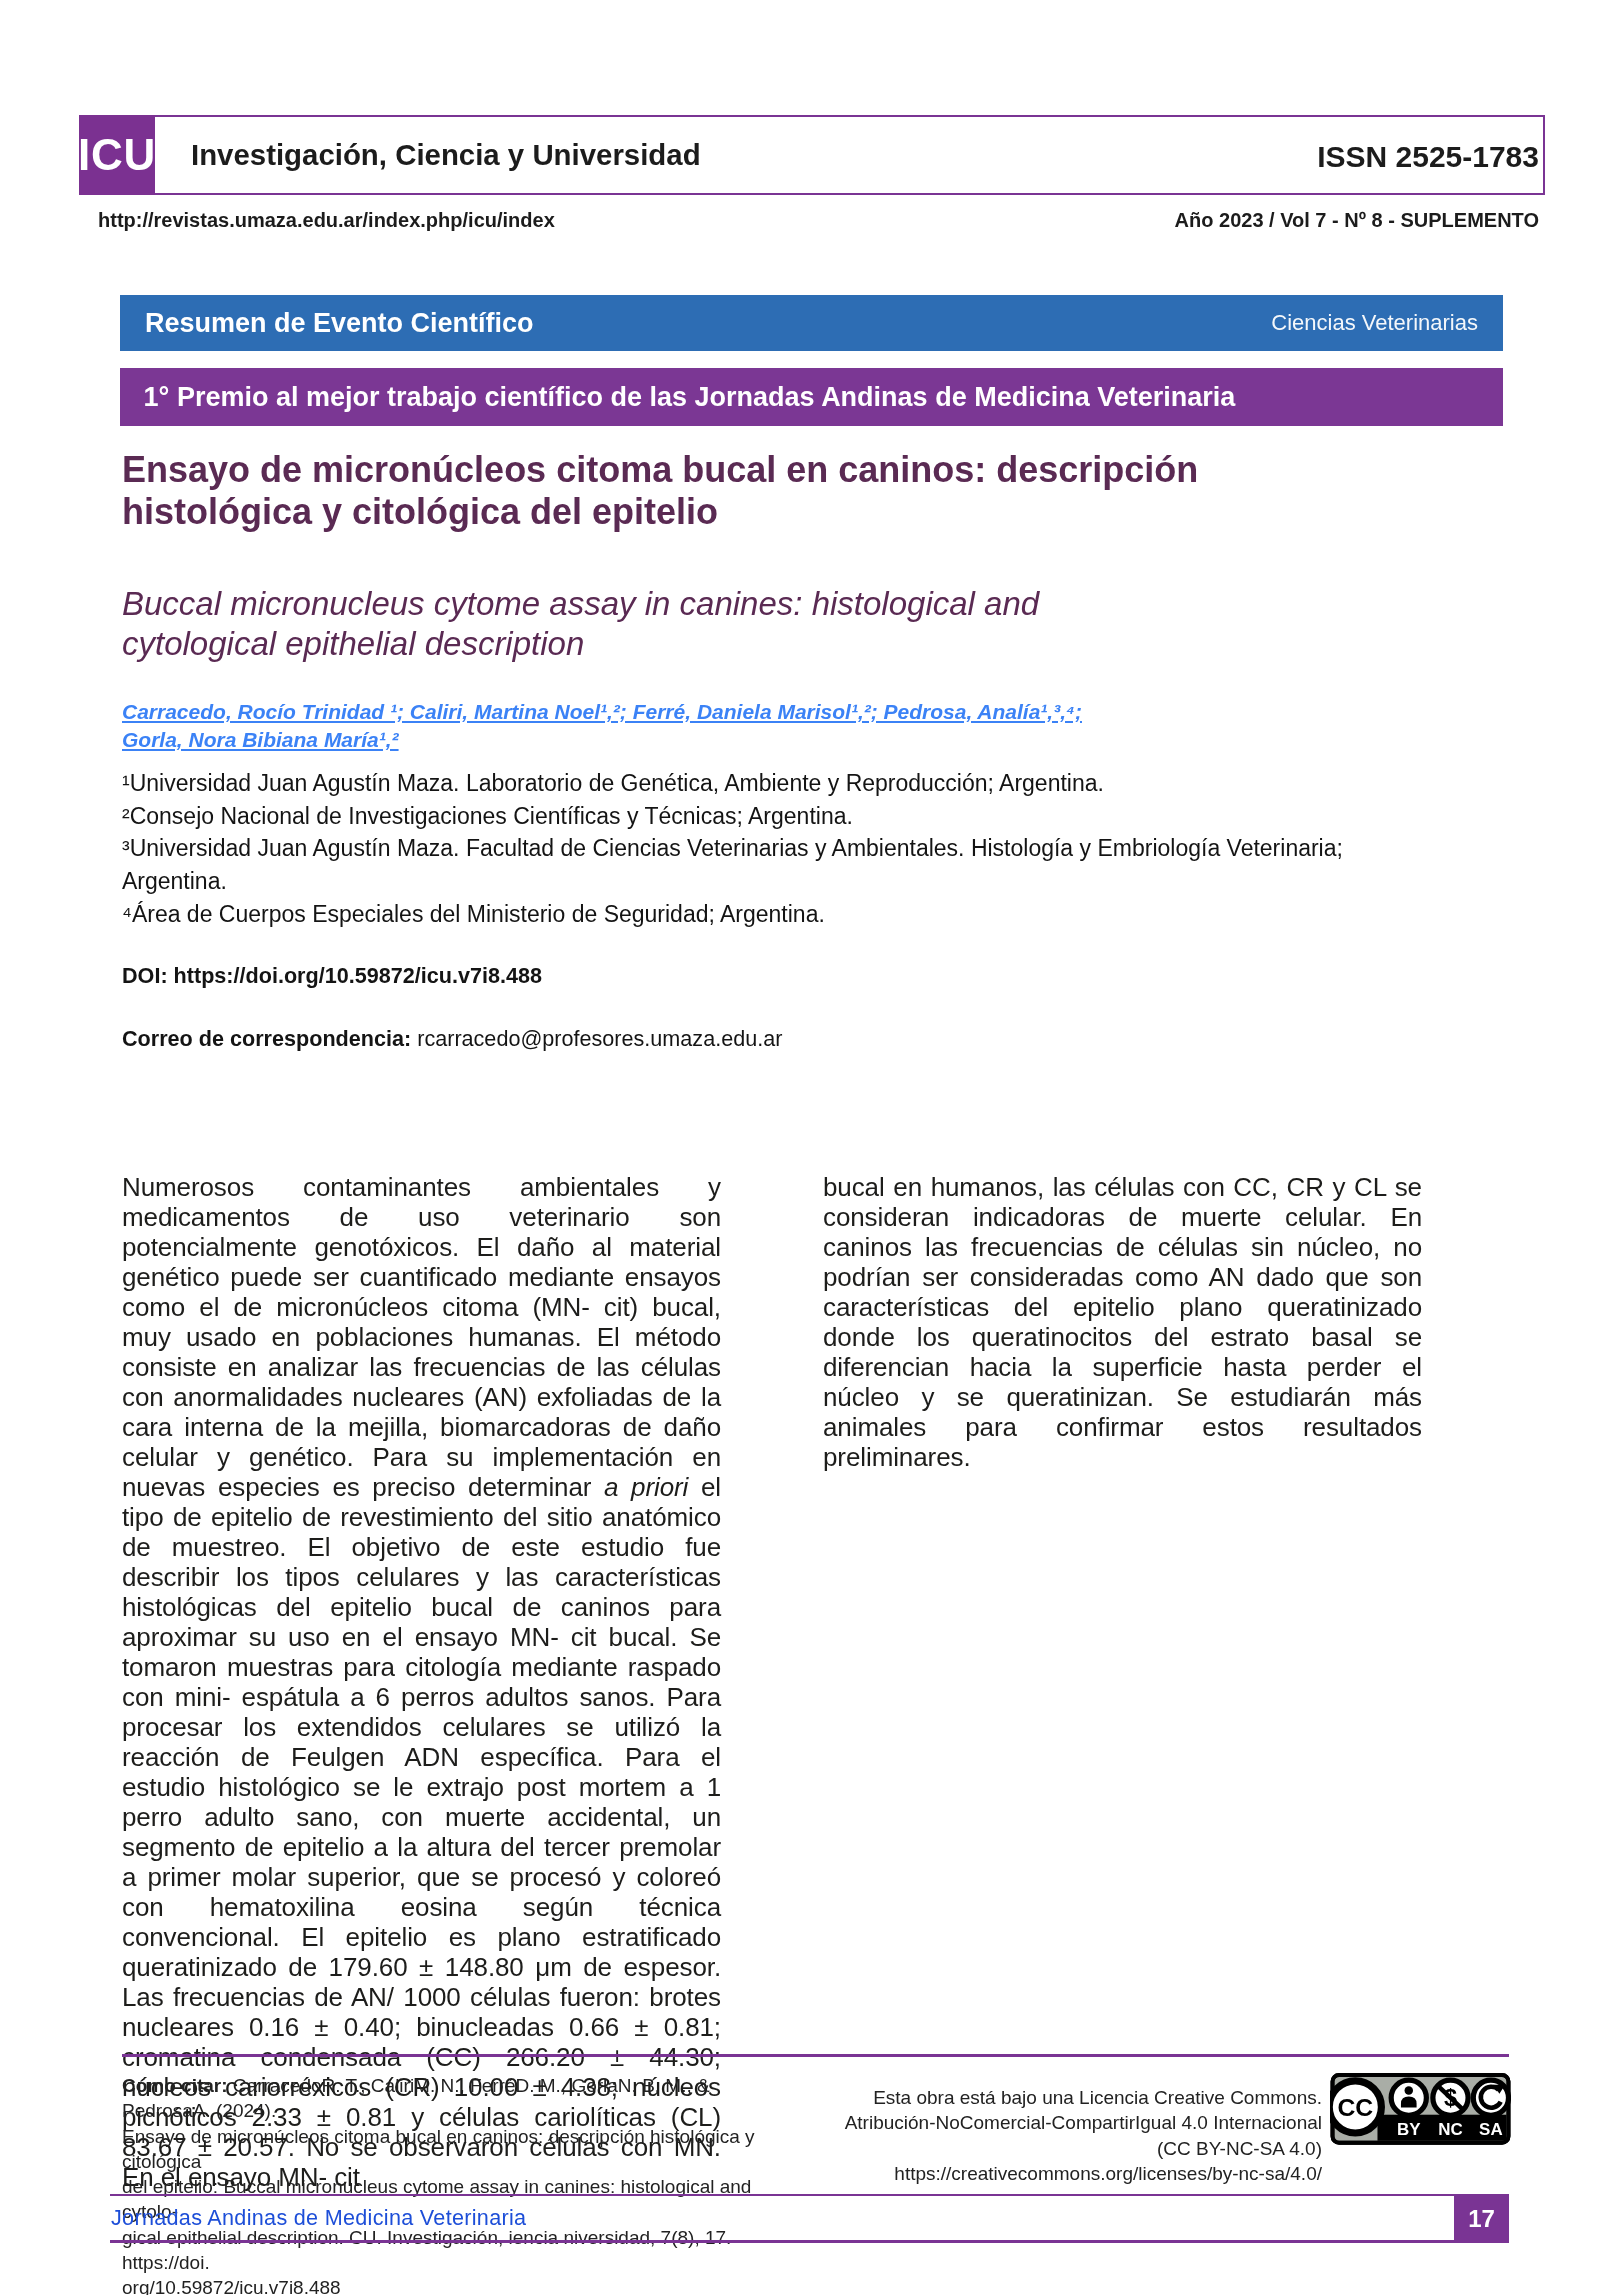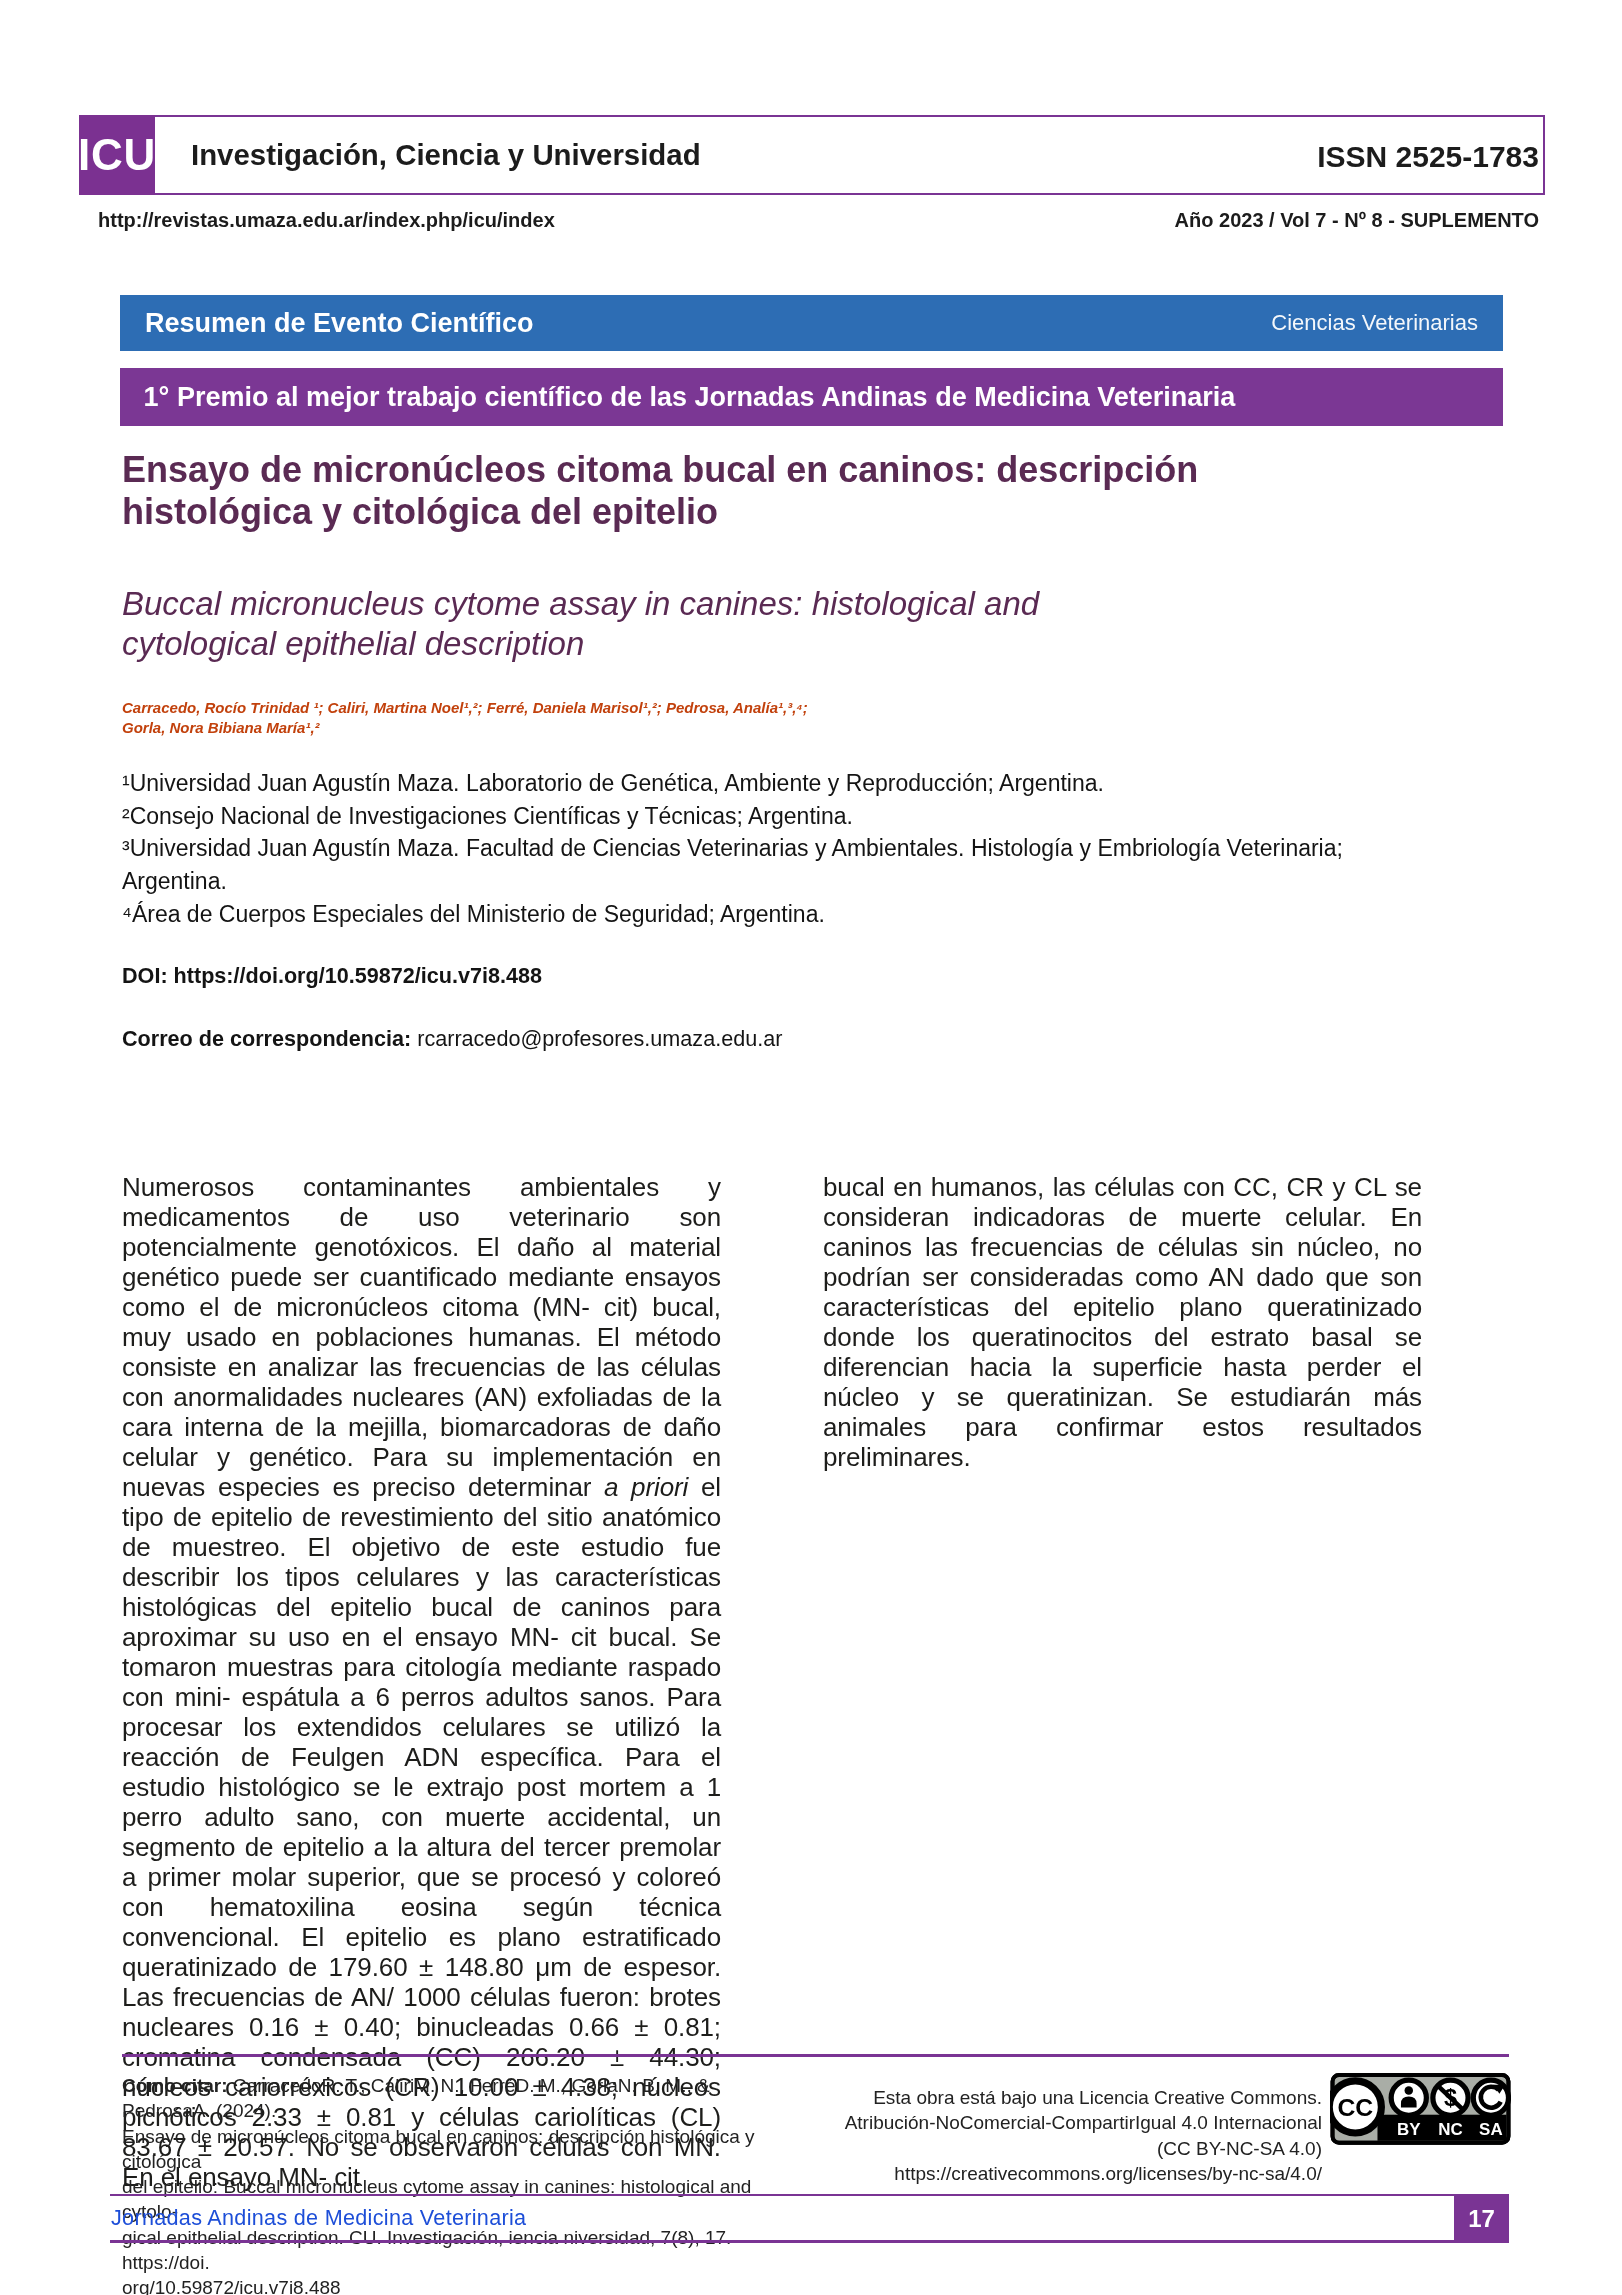--- a/index.html
+++ b/index.html
@@ -27,22 +27,22 @@
   .bar-blue .area{font-size:22px;font-weight:300;opacity:.95;}
   .bar-award{position:absolute;left:120px;top:368px;width:1383px;height:58px;background:#7b3794;
              color:#fff;display:flex;align-items:center;padding:0 23.6px;box-sizing:border-box;
              font-size:27px;font-weight:bold;}
 
   
   .title-es{position:absolute;left:122px;top:449px;width:1348px;margin:0;
             font-size:36px;line-height:1.17;font-weight:bold;color:#5a2a53;white-space:pre-line;}
   .title-en{position:absolute;left:122px;top:584px;width:1348px;margin:0;
             font-size:33px;line-height:1.22;font-style:italic;font-weight:normal;color:#5a2a53;white-space:pre-line;}
-  .authors{position:absolute;left:122px;top:698px;width:1328px;font-size:15px;font-style:italic;
-           font-weight:600;line-height:1.33;color:#c2410c;white-space:pre-line;}
+  .authors{position:absolute;left:122px;top:698px;width:1328px;font-size:21px;font-style:italic;
+           font-weight:600;line-height:1.33;color:#3b82f6;white-space:pre-line;text-decoration:underline;}
   .affiliations{position:absolute;left:122px;top:767px;width:1322px;font-size:23px;
                 line-height:1.42;color:#141414;}
   .affiliations p{margin:0;}
   .doi-line{position:absolute;left:122px;top:963px;font-size:21.6px;font-weight:bold;color:#141414;}
   .correspondence{position:absolute;left:122px;top:1026px;font-size:21.6px;color:#141414;}
   .correspondence b{font-weight:bold;}
 
   
   .abs-col{position:absolute;top:1146px;width:599px;font-size:26px;line-height:30px;
            text-align:justify;letter-spacing:-0.1px;color:#1d1d1b;}

